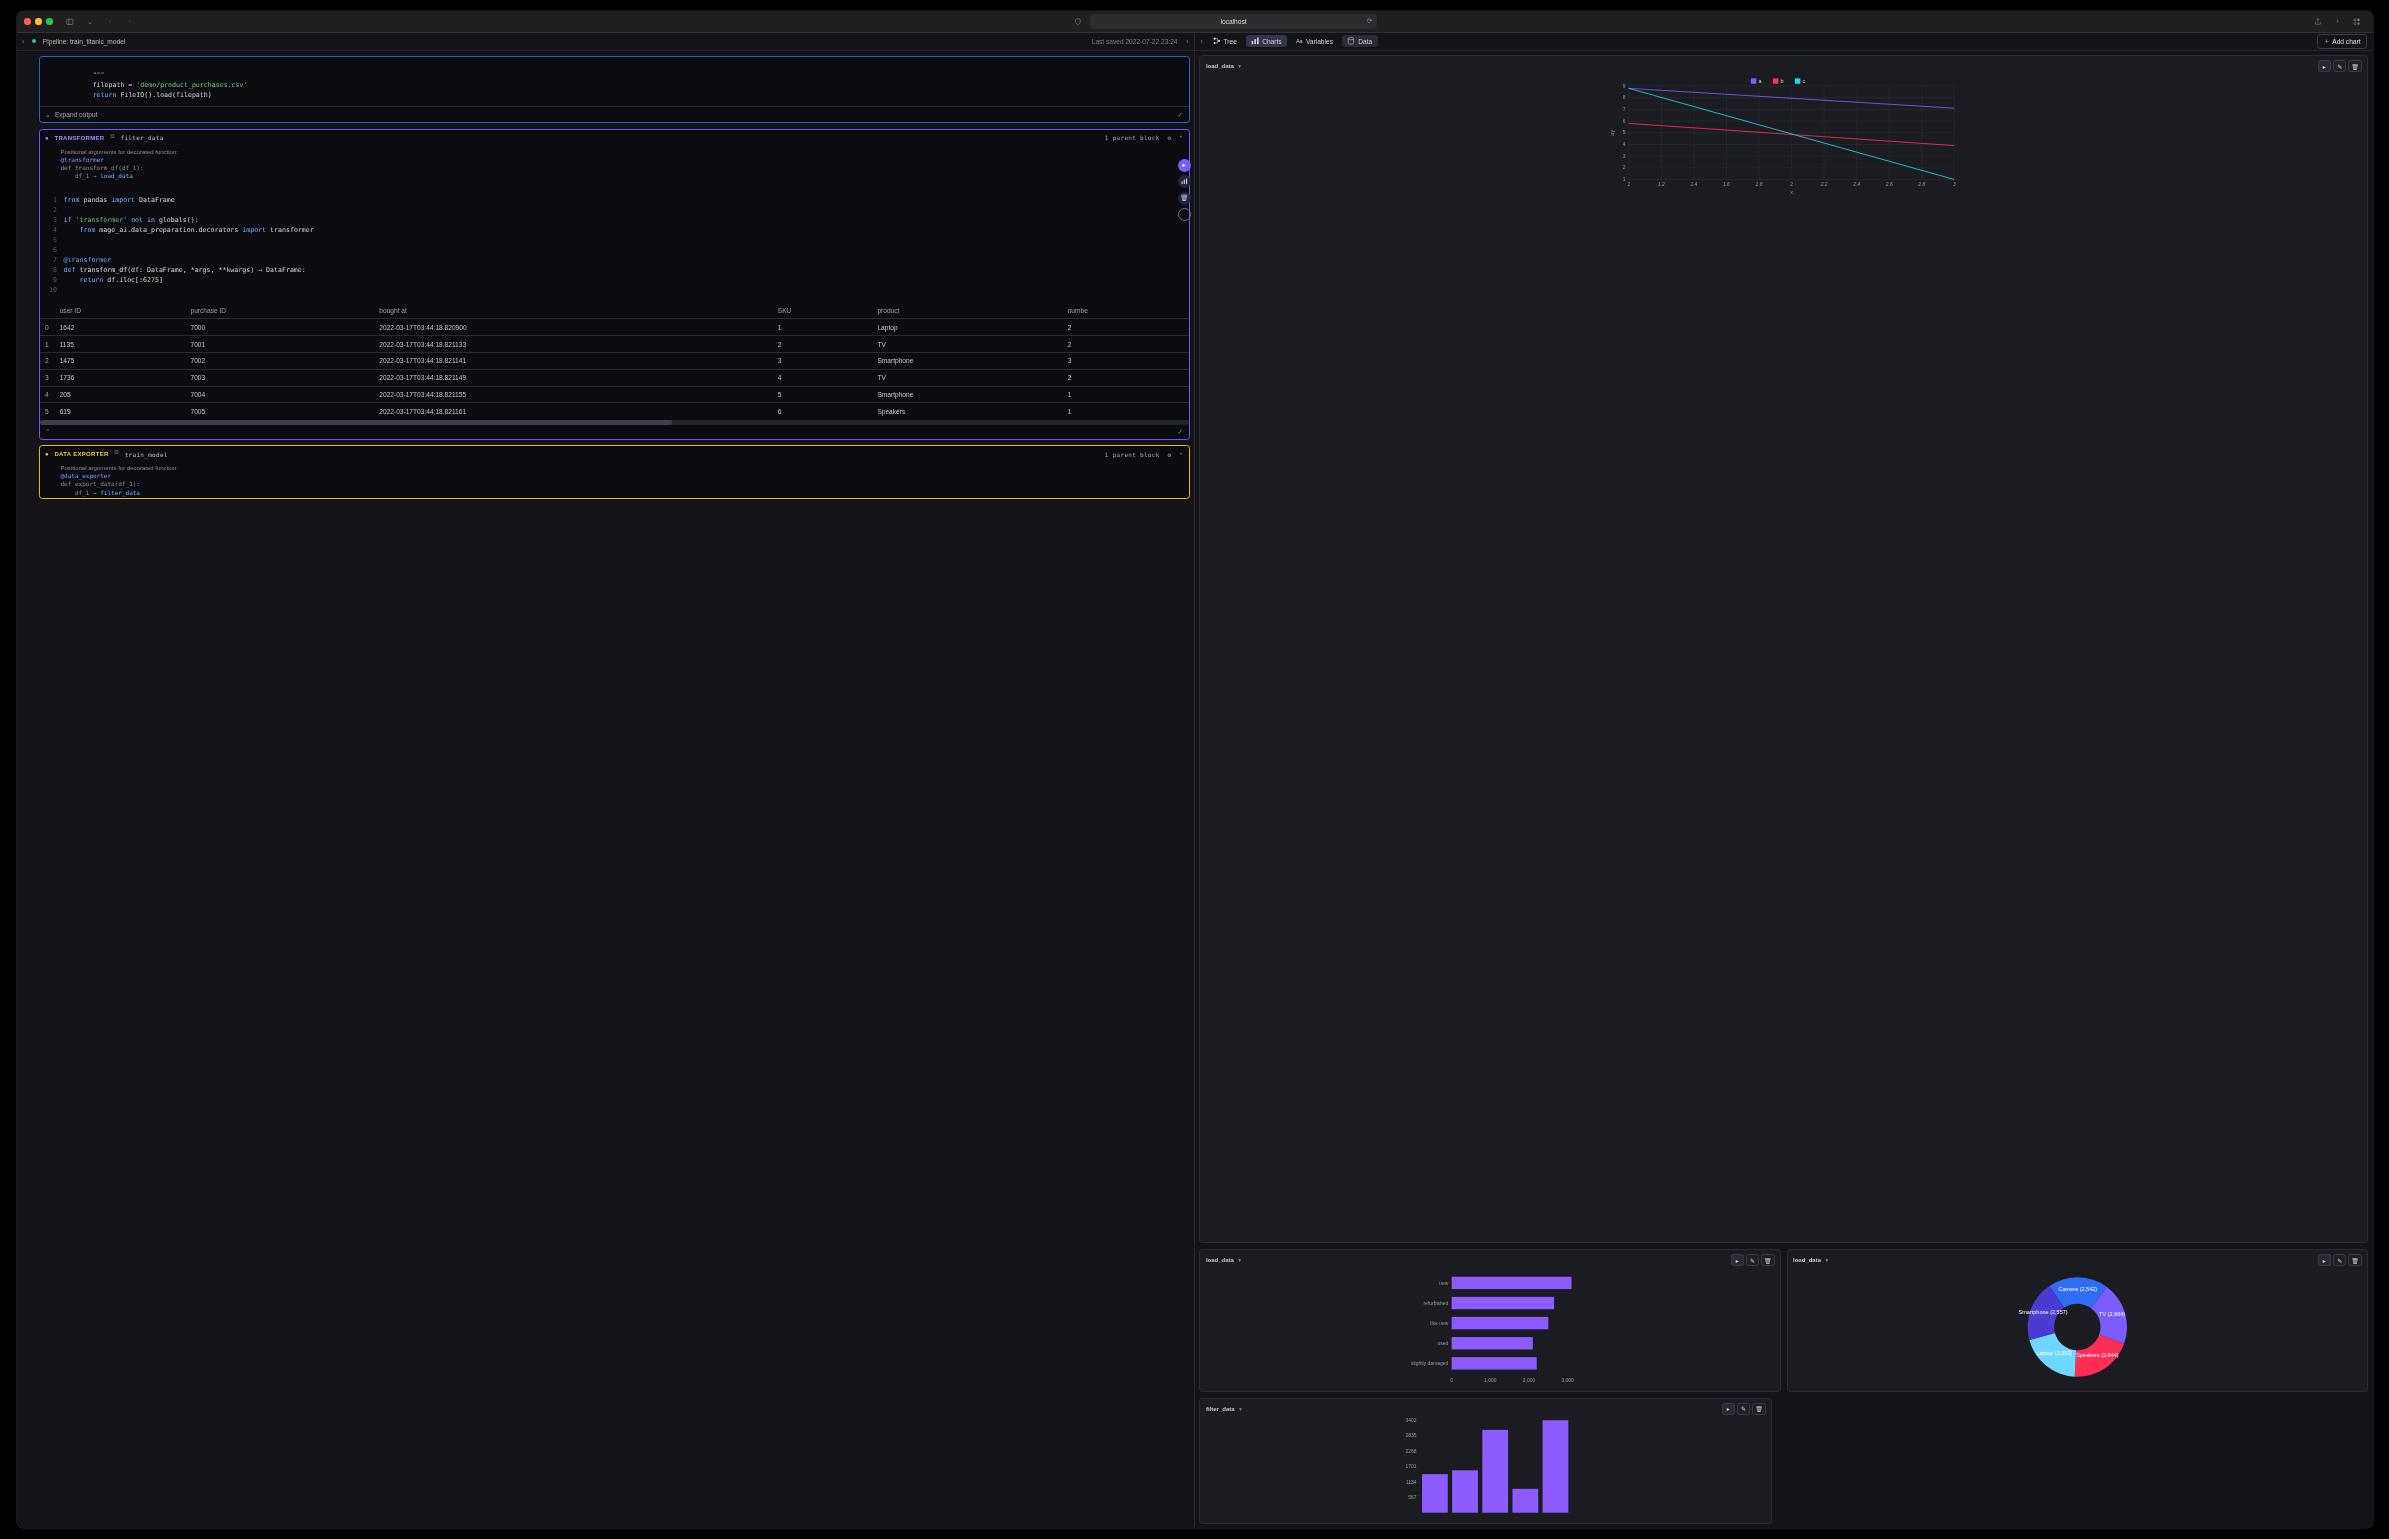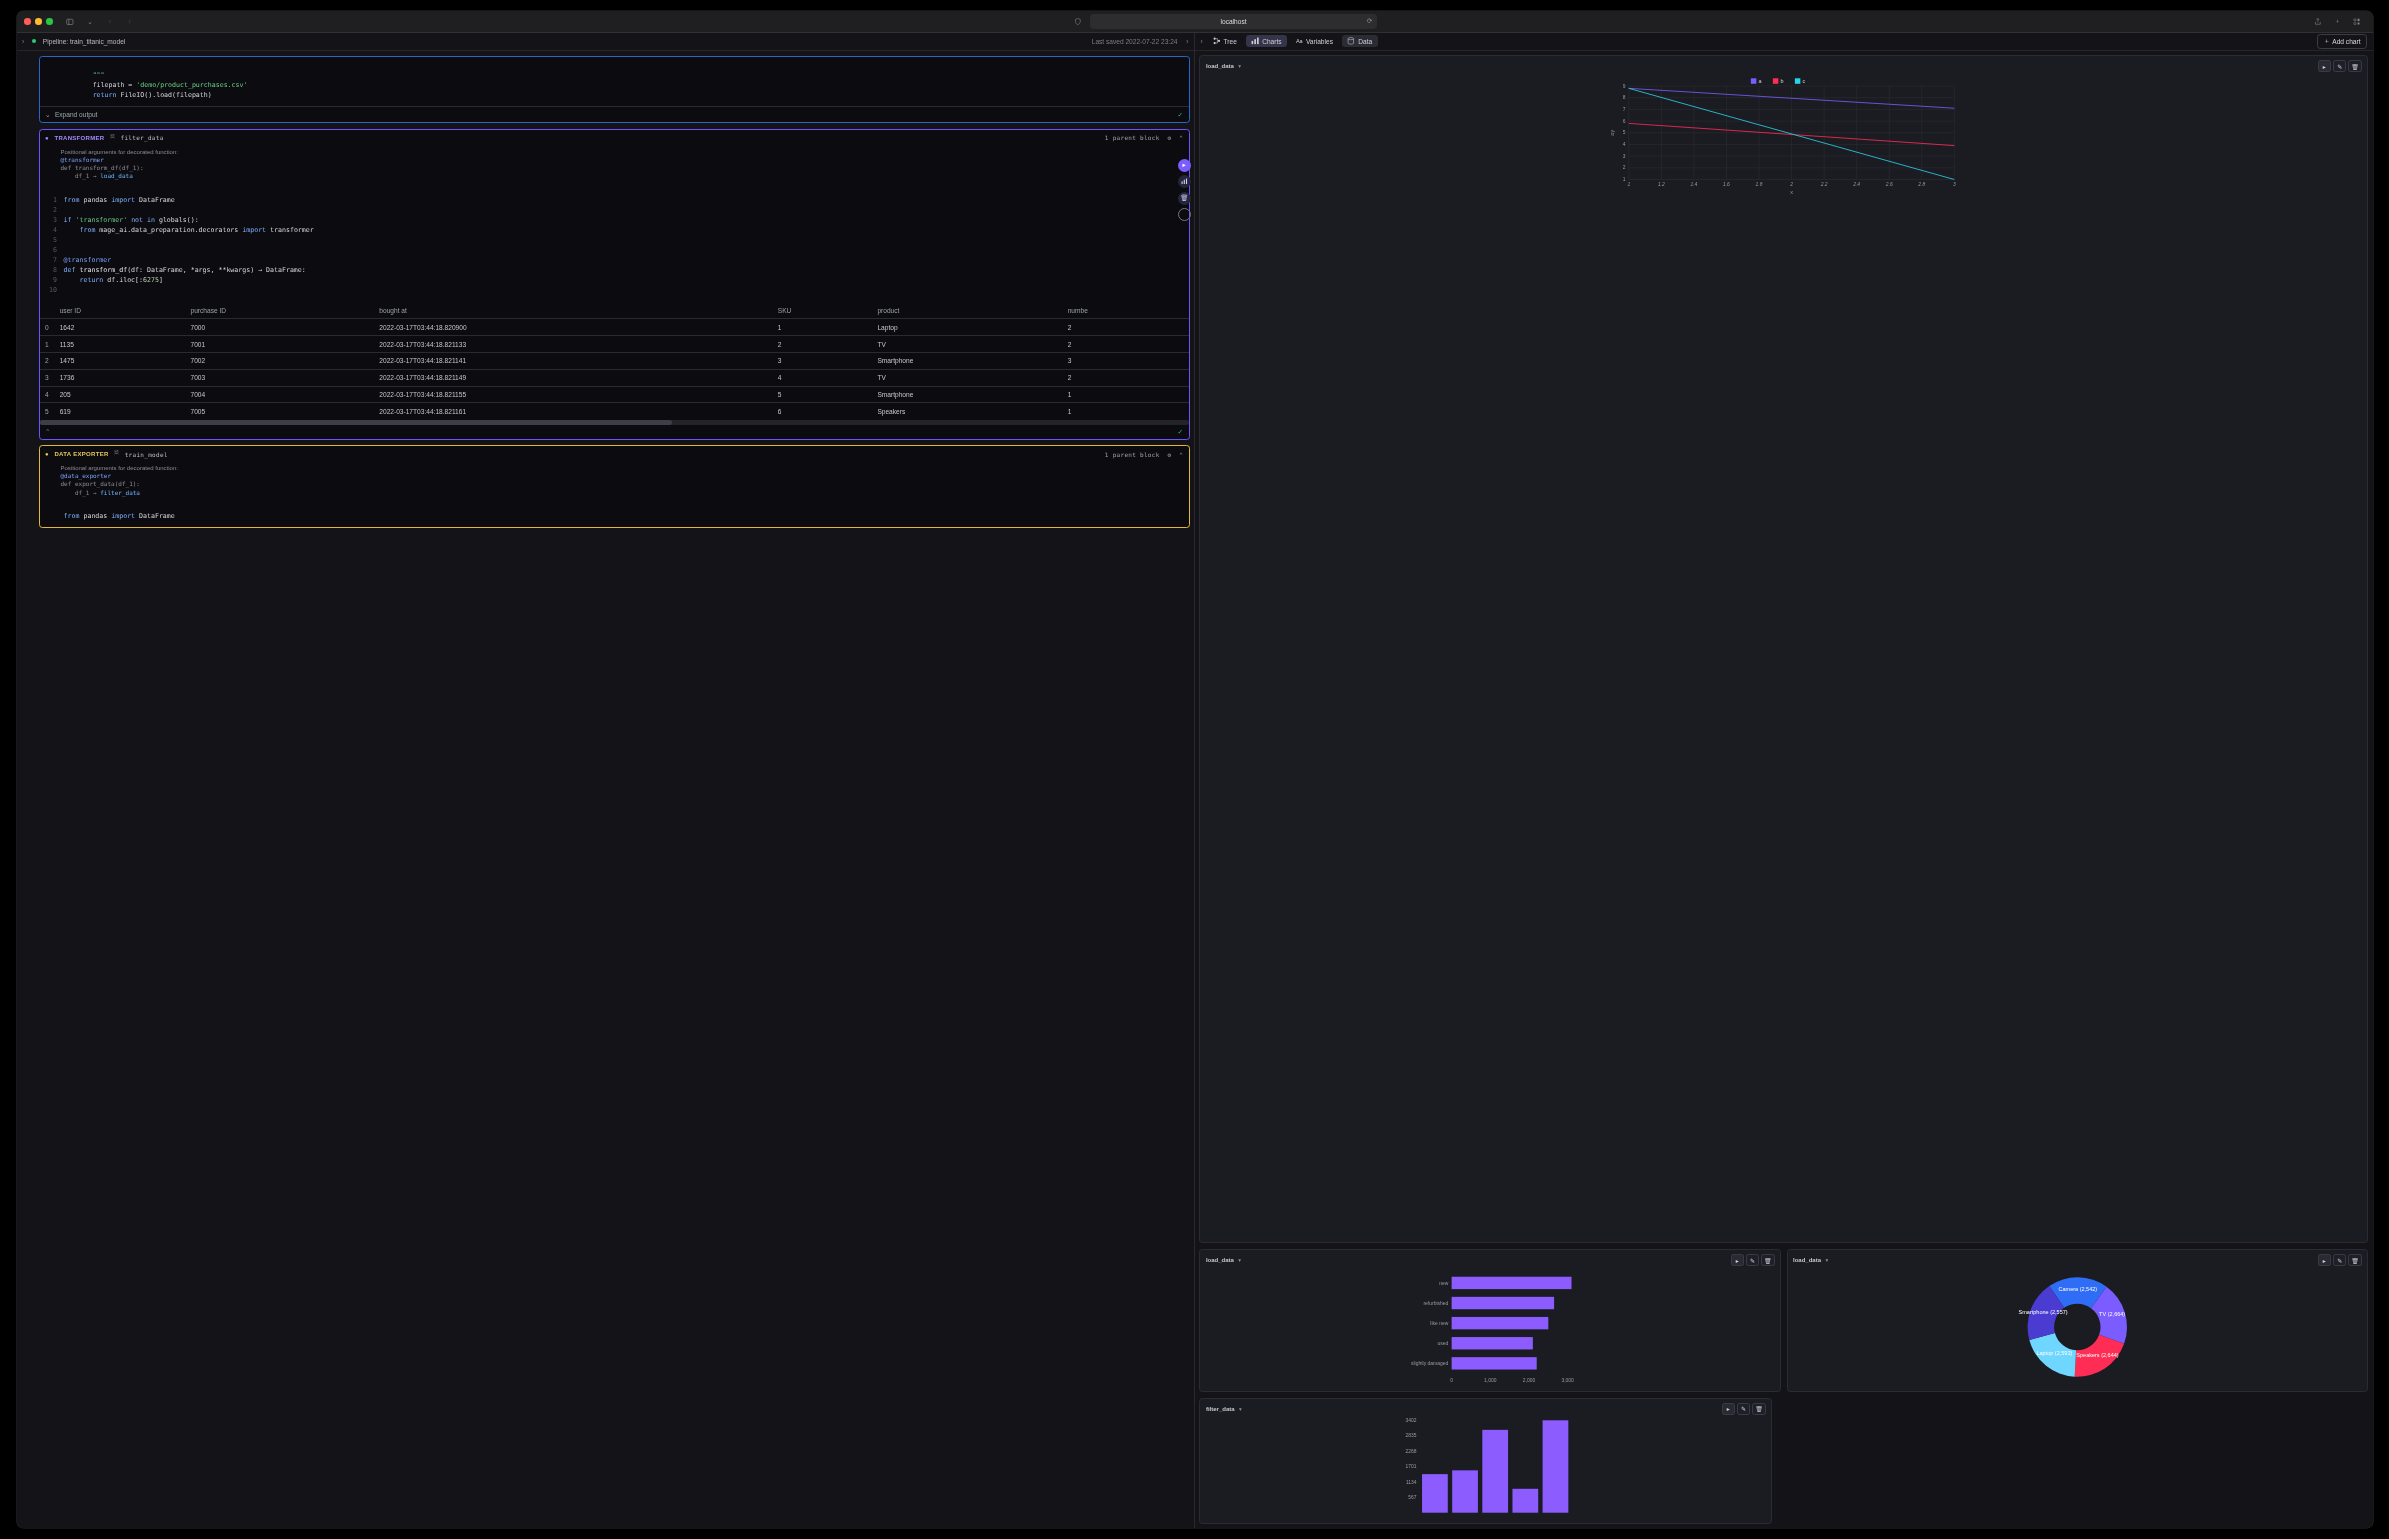--- a/index.html
+++ b/index.html
@@ -374,23 +374,20 @@
             <span class="blocklabel" style="font-family:ui-monospace,Menlo,monospace"><span>1 parent block</span>&nbsp;&nbsp;<span>⚙</span>&nbsp;&nbsp;<span>⌃</span></span>
           </div>
           <div style="padding:3.3px 6.6px 1.1px 21px">
             <div class="hint">Positional arguments for decorated function:</div>
             <div class="mini" style="font-family:ui-monospace,Menlo,monospace;line-height:8.3px;margin-top:1.1px">
 <span style="color:#7aa0ff">@data_exporter</span>
 <br><span style="color:#8a8a92">def export_data(df_1):</span>
 <br>&nbsp;&nbsp;&nbsp;&nbsp;df_1 → <span class="linkish">filter_data</span>
             </div>
           </div>
-          <div class="code">
-<span class="gut"> </span><span class="kw">from</span> pandas <span class="kw">import</span> DataFrame
-</div>
         </div>
 
       </div>
     </div>
 
     <div class="right">
       <div class="rhead">
         <span class="chev">›</span>
         <div class="tab">
           <svg class="ico" viewBox="0 0 14 14">

